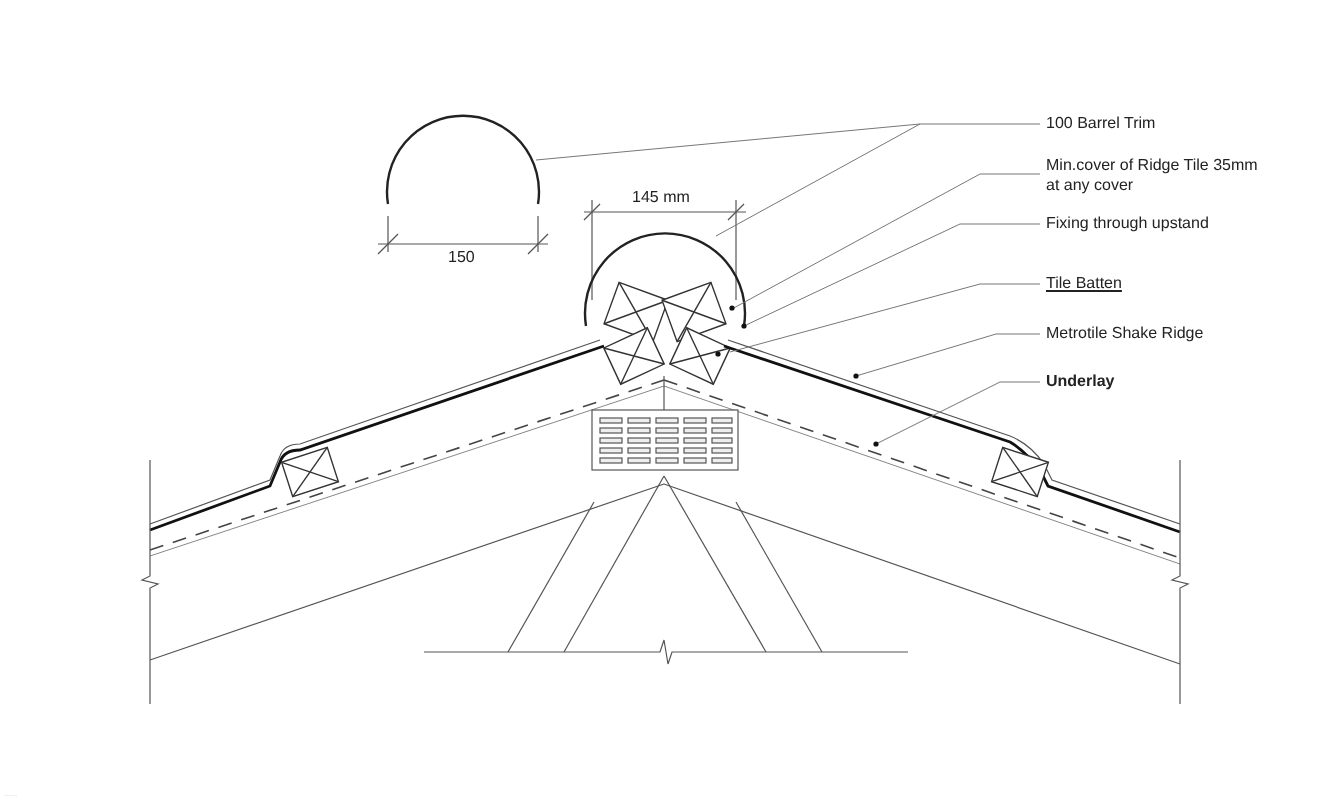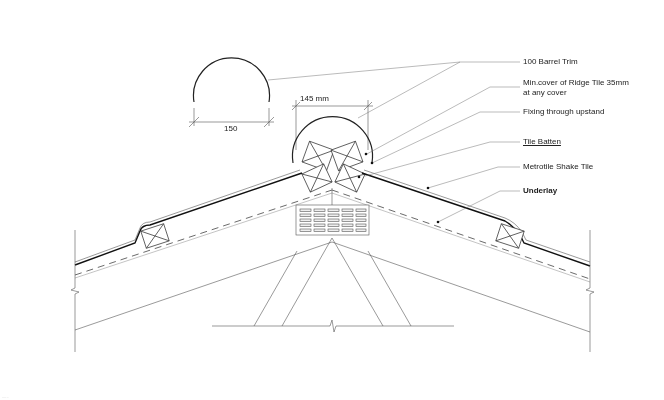--- a/index.html
+++ b/index.html
@@ -147,23 +147,23 @@
   <g fill="#111">
     <circle cx="366" cy="154" r="1.3"></circle>
       <circle cx="372" cy="163" r="1.3"></circle>
       <circle cx="359" cy="177" r="1.3"></circle>
       <circle cx="428" cy="188" r="1.3"></circle>
       <circle cx="438" cy="222" r="1.3"></circle>
   </g>
 </svg>
 
 <div class="dim" style="left:224px; top:108px;margin-top:16px;">150</div>
-<div class="dim" style="left:300px; top:94px;">145 mm</div>
+<div class="dim" style="left:316px; top:94px;">145 mm</div>
 
 <div class="label" style="left:523px; top:57px;">100 Barrel Trim</div>
 <div class="label" style="left:523px; top:78px;text-align:center;">Min.cover of Ridge Tile 35mm</div>
 <div class="label" style="left:523px; top:88px;">at any cover</div>
 <div class="label" style="left:523px; top:107px;">Fixing through upstand</div>
 <div class="label" style="left:523px; top:137px;text-decoration:underline;">Tile Batten</div>
-<div class="label" style="left:523px; top:162px;">Metrotile Shake Tile</div>
+<div class="label" style="left:523px; top:162px;">Metrotile Shake Ridge</div>
 <div class="label" style="left:523px; top:186px;font-weight:bold;">Underlay</div>
 
 <div class="footer">......</div>
 
 </body></html>

